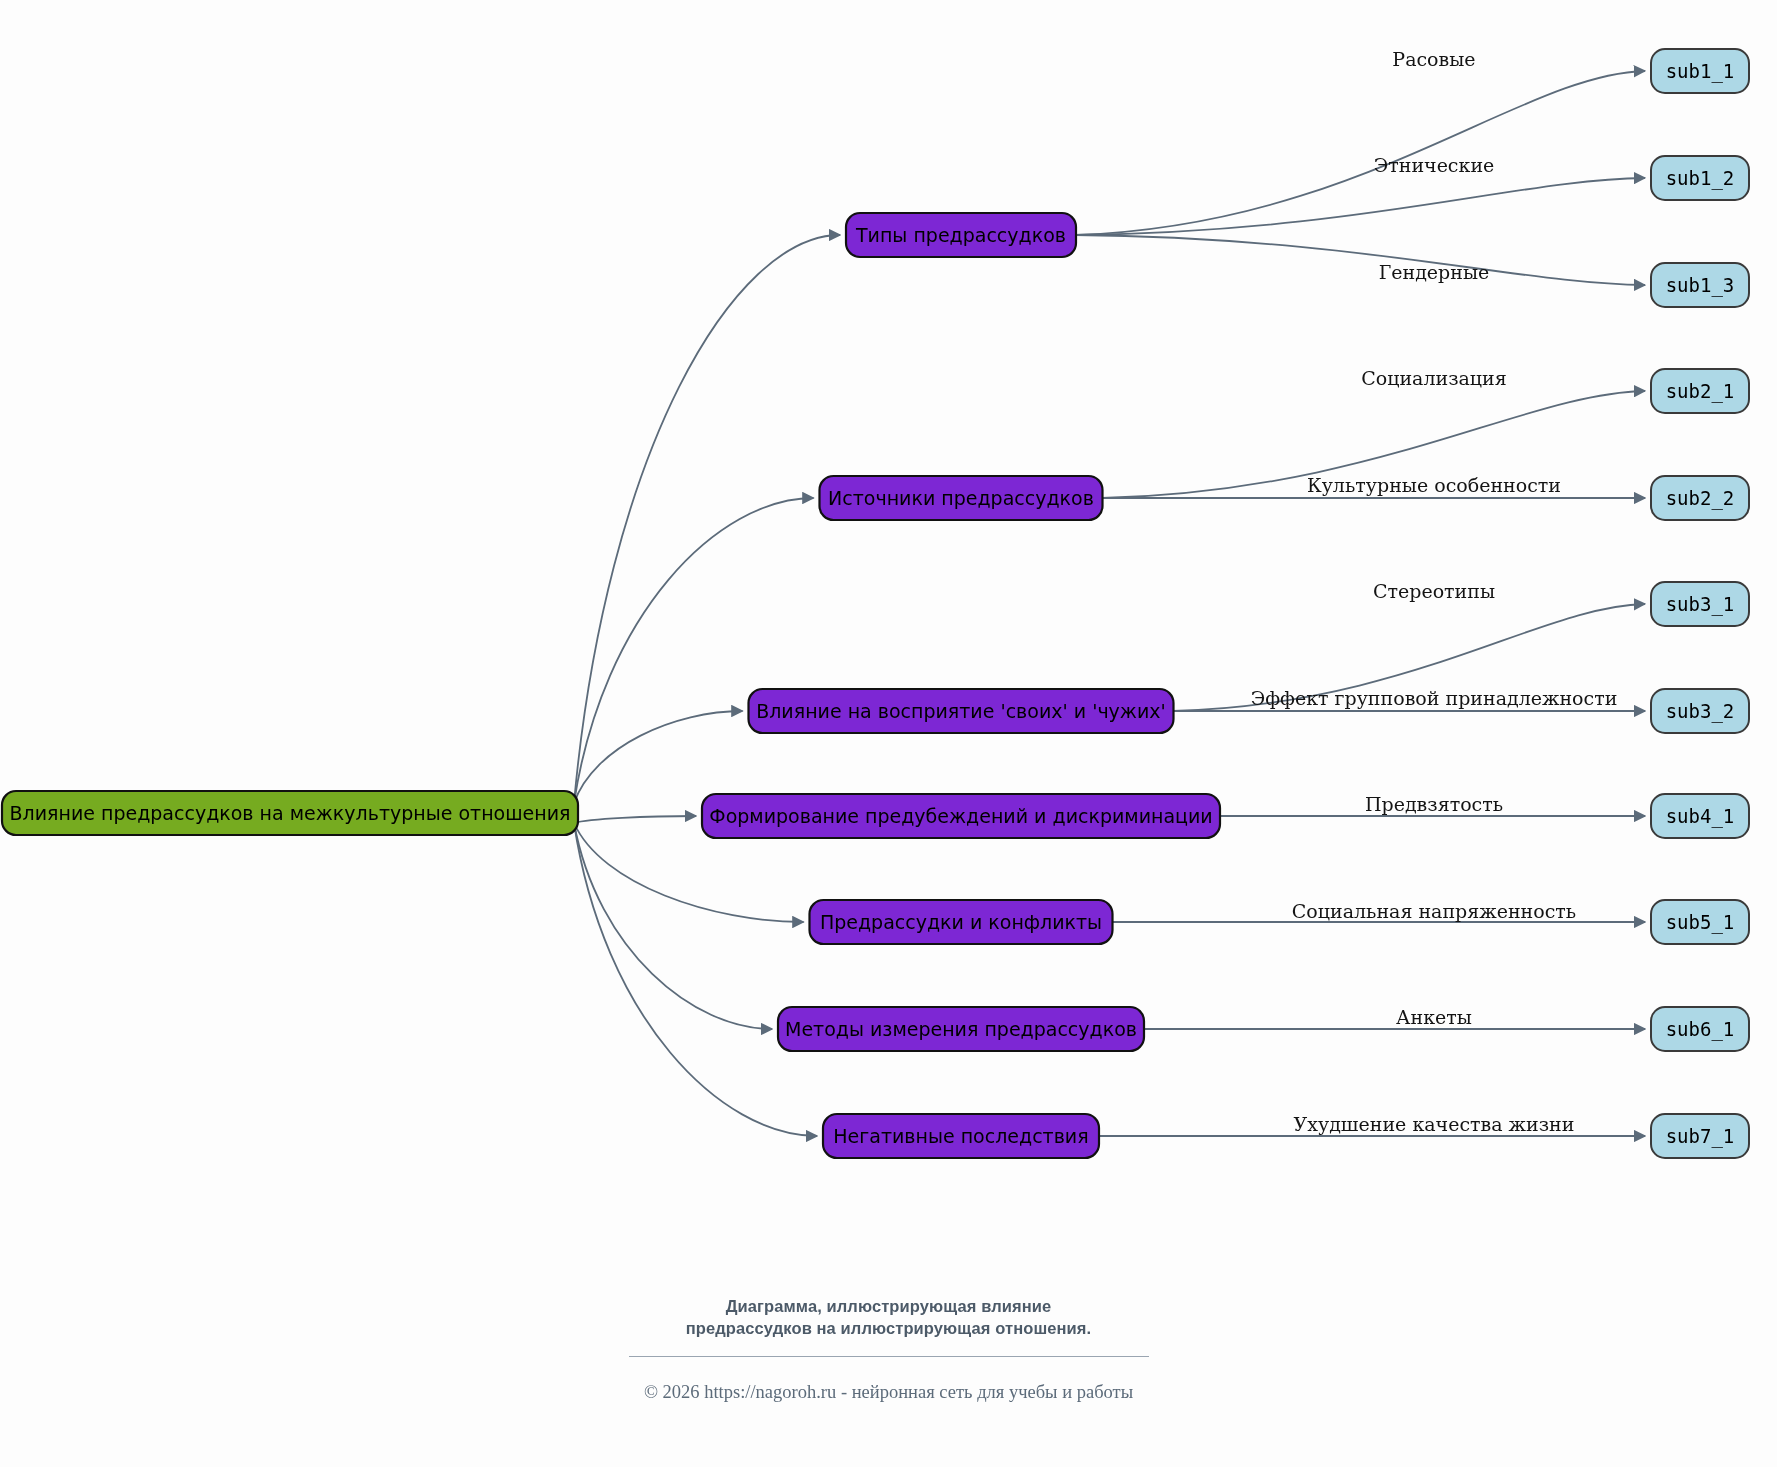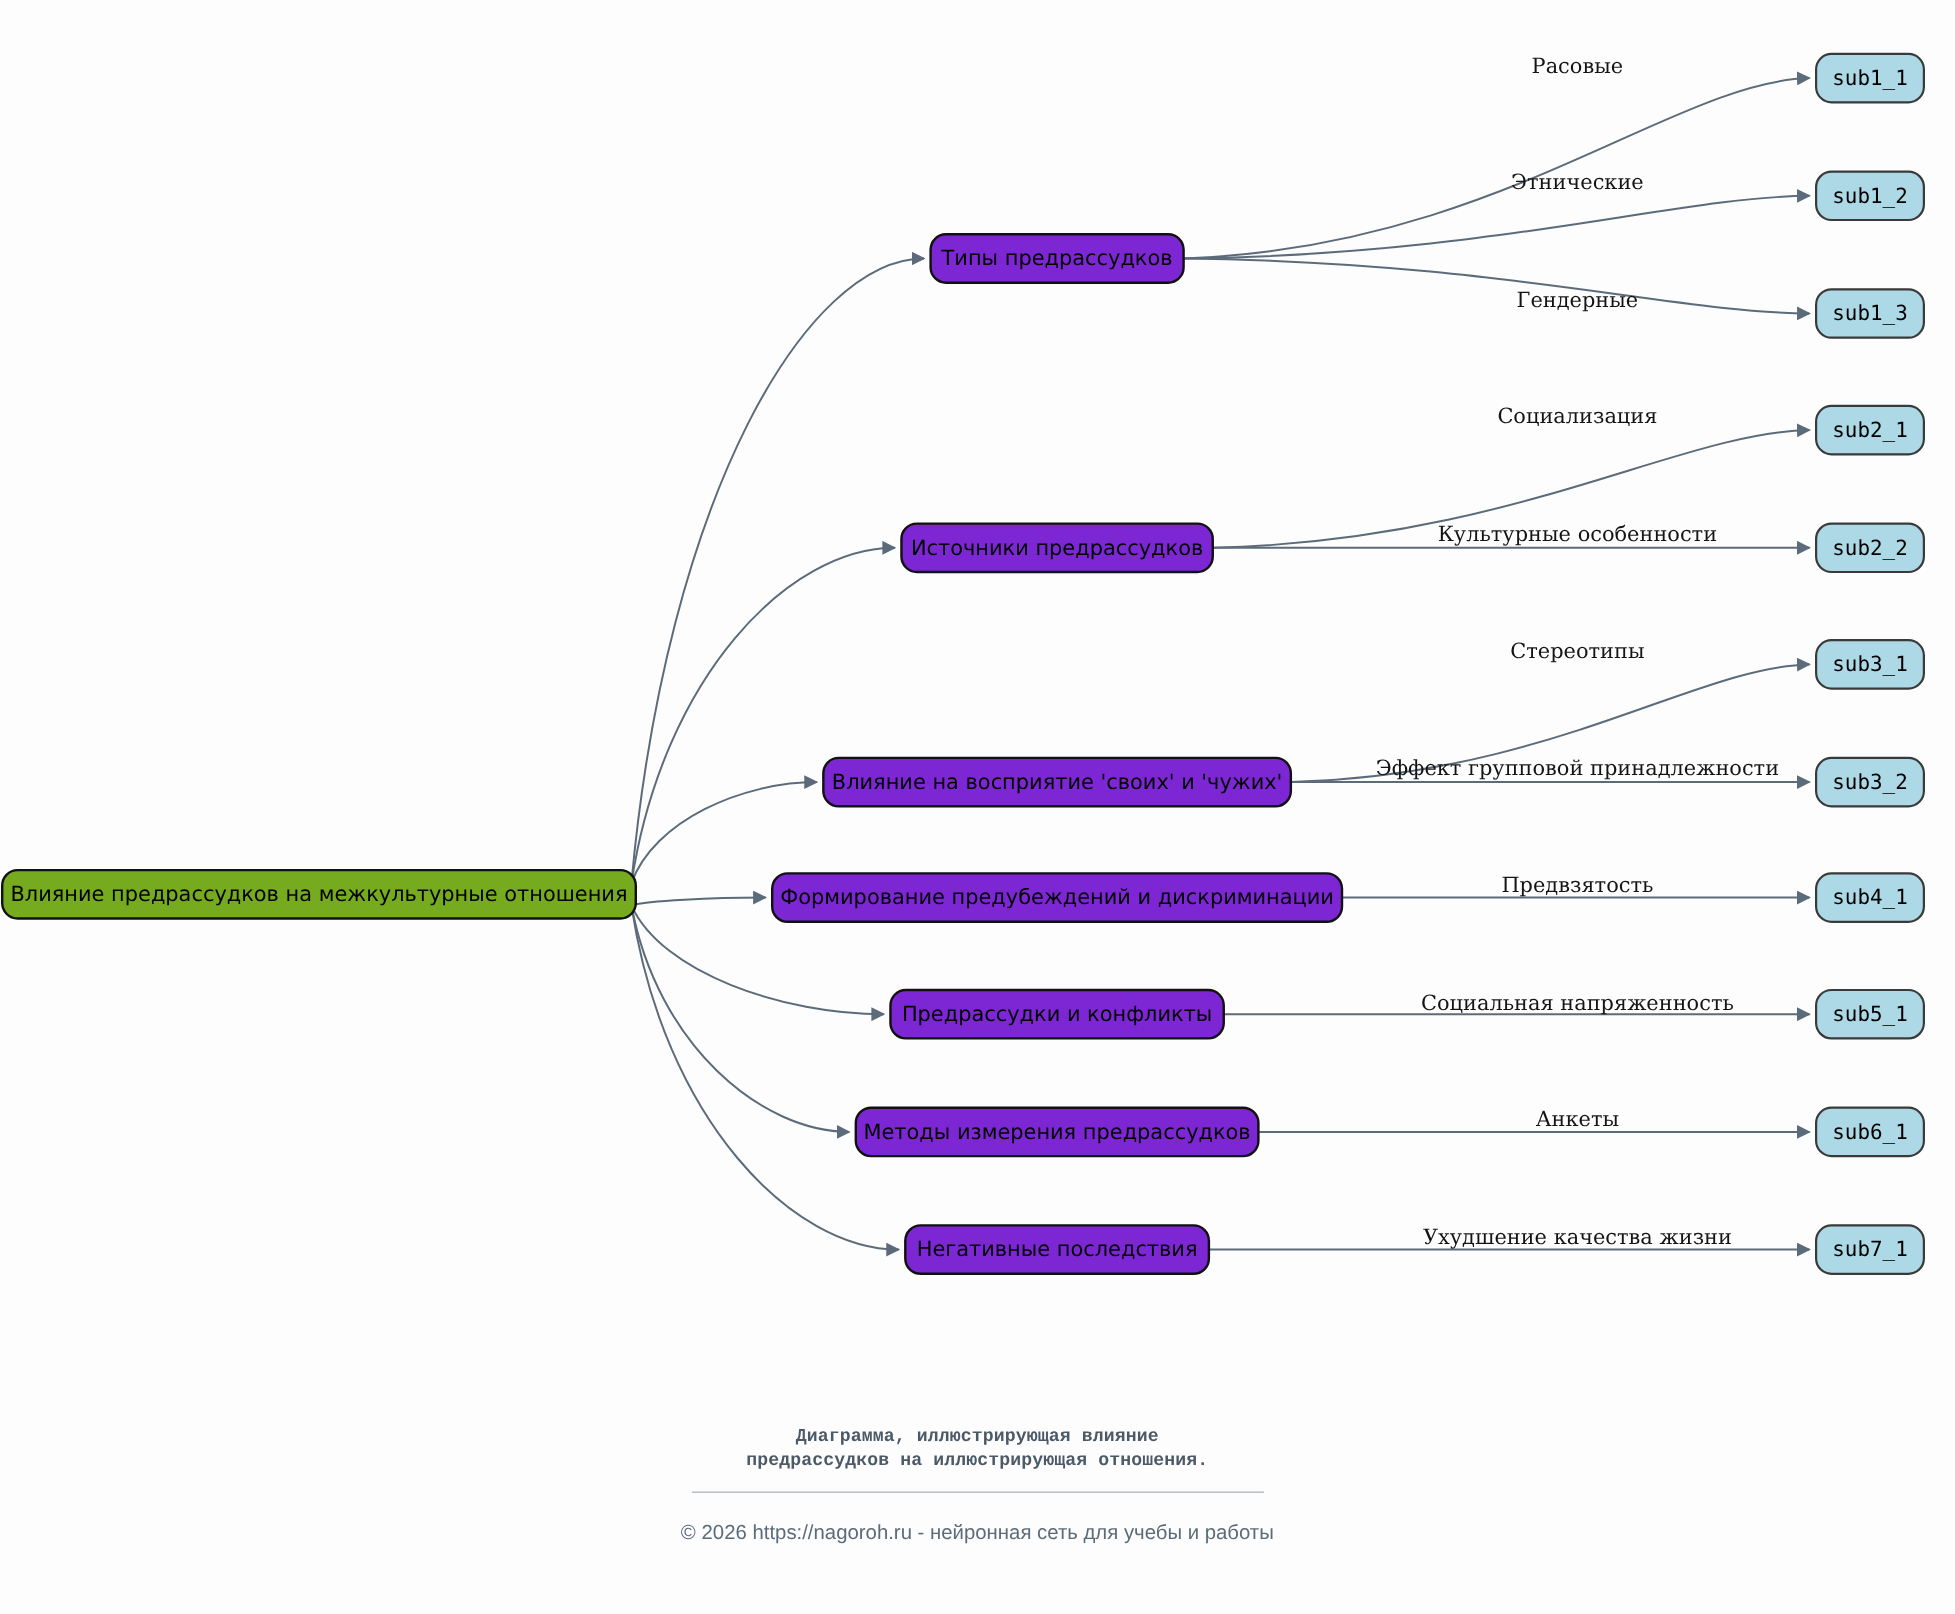--- a/index.html
+++ b/index.html
@@ -57,36 +57,36 @@
     text-anchor: middle;
   }
   .footer {
     position: absolute;
     left: 0;
     right: 0;
     top: 1295px;
     text-align: center;
   }
   .footer-title {
-    font-family: Liberation Mono, monospace;
+    font-family: Liberation Sans, sans-serif;
     font-size: 16.5px;
     font-weight: bold;
     color: #4c5a68;
     line-height: 1.35;
     letter-spacing: 0.1px;
   }
   .footer-rule {
     width: 520px;
     height: 0;
     border-top: 1.6px solid #9aa5b1;
     margin: 16px auto 0 auto;
   }
   .footer-credit {
     margin-top: 25px;
-    font-family: Liberation Sans, sans-serif;
+    font-family: Liberation Serif, serif;
     font-size: 18.5px;
     color: #5c6b7a;
   }
 </style>
 </head>
 <body>
 
 <div id="canvas">
 
   <svg id="graph" viewBox="0 0 1777 1467" xmlns="http://www.w3.org/2000/svg">

